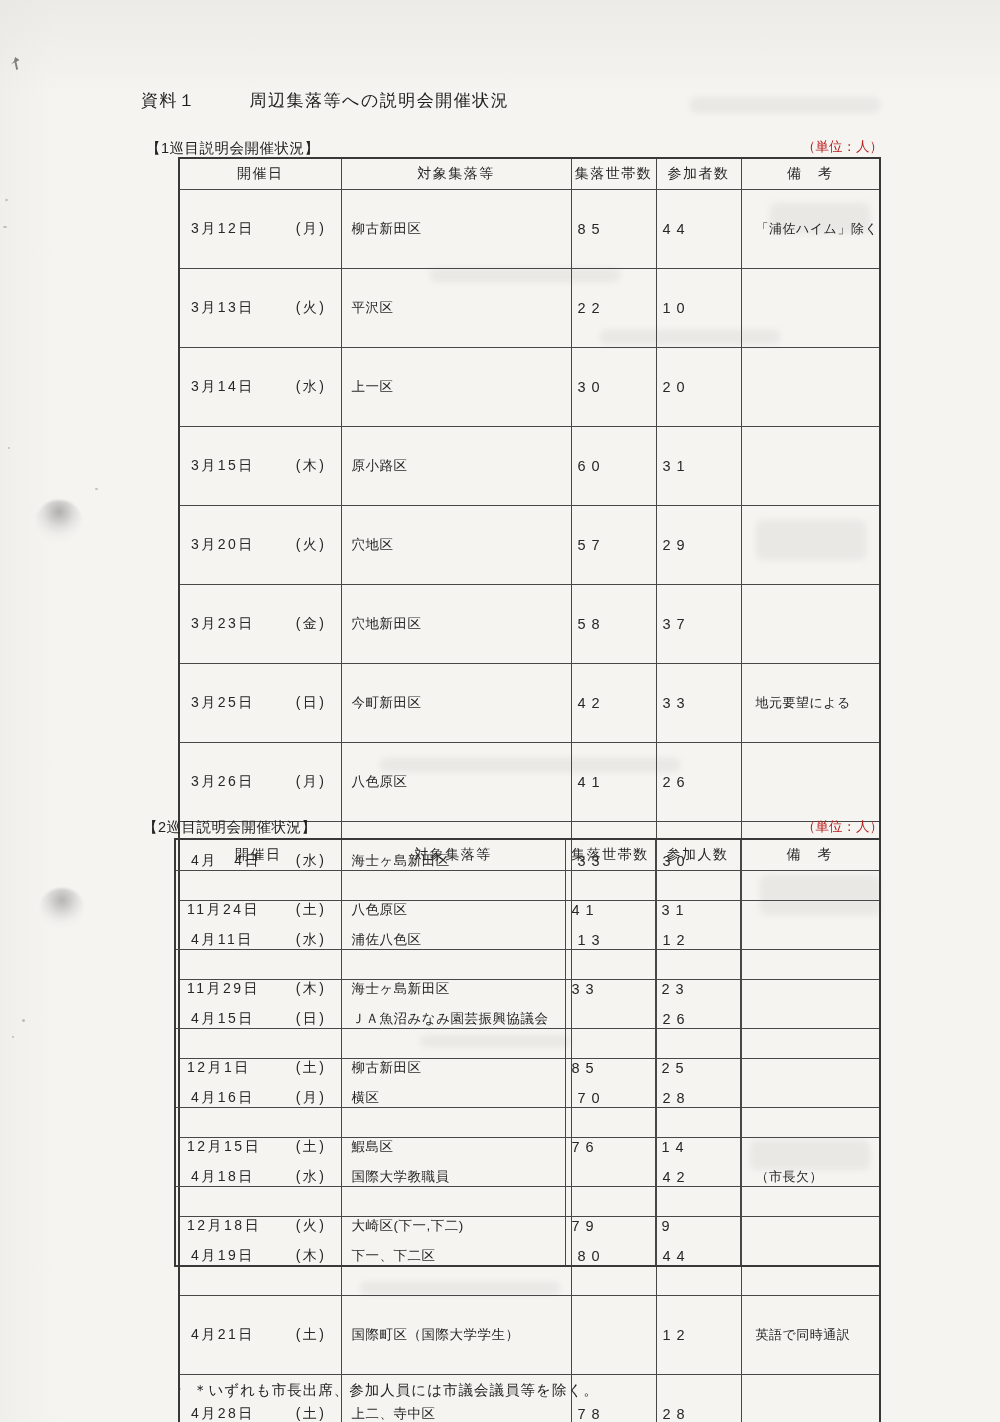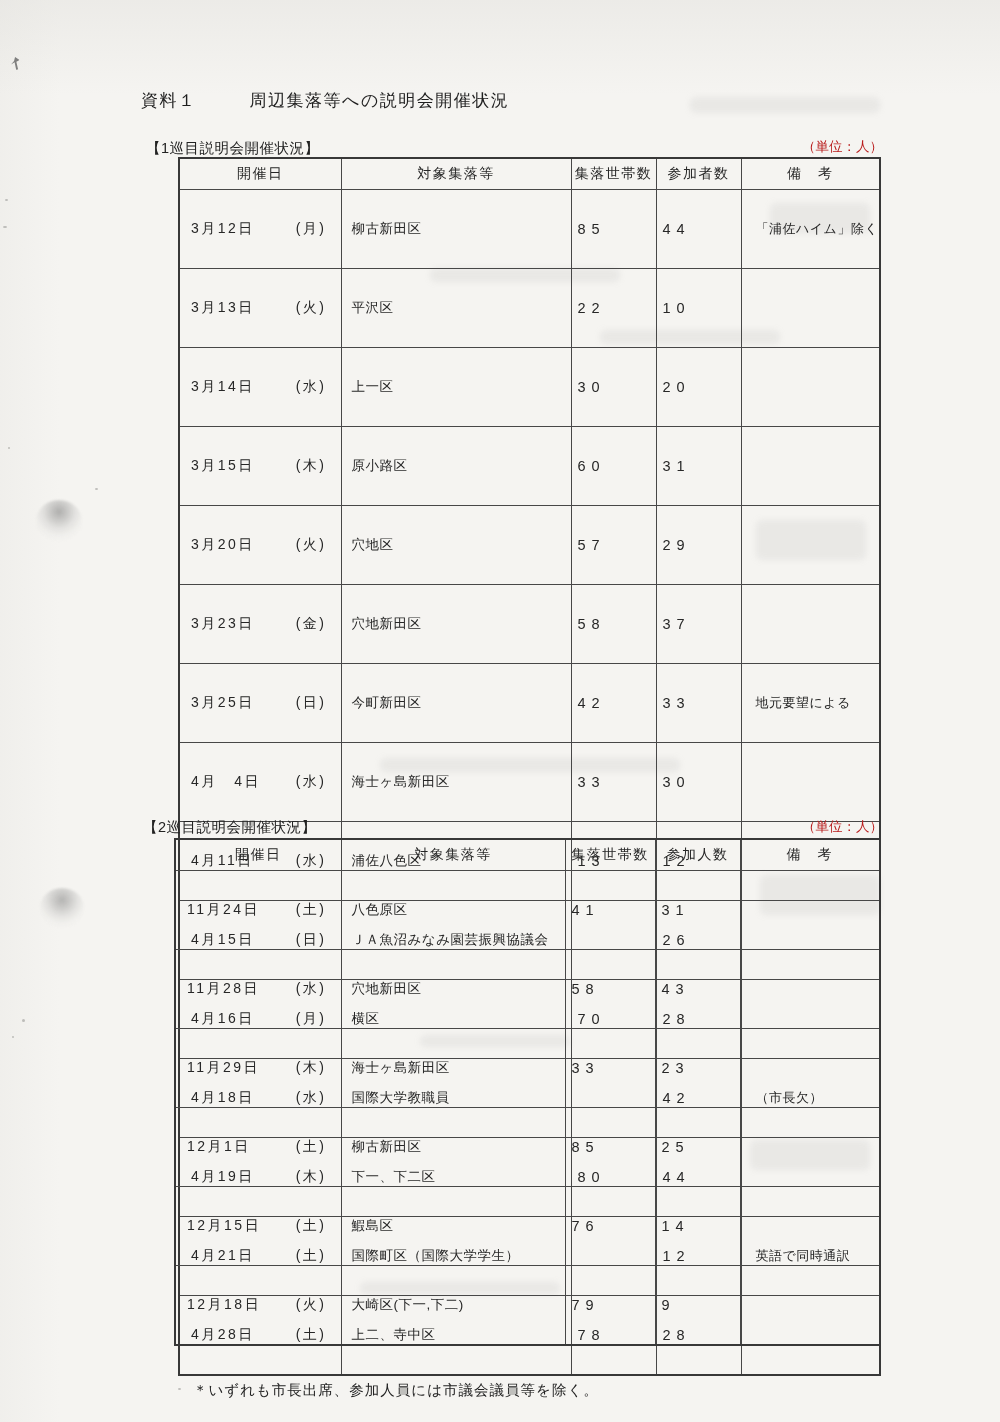--- a/index.html
+++ b/index.html
@@ -210,20 +210,32 @@
       </div>
     </td>
     <td class="c-name">今町新田区</td>
     <td class="c-num">42</td>
     <td class="c-num">33</td>
     <td class="c-note">地元要望による</td>
   </tr>
         <tr class="data-row">
     <td>
       <div class="dwrap">
+        <span>3月26日</span>
+        <span>(月)</span>
+      </div>
+    </td>
+    <td class="c-name">八色原区</td>
+    <td class="c-num">41</td>
+    <td class="c-num">26</td>
+    <td class="c-note"></td>
+  </tr>
+        <tr class="data-row">
+    <td>
+      <div class="dwrap">
         <span>4月　4日</span>
         <span>(水)</span>
       </div>
     </td>
     <td class="c-name">海士ヶ島新田区</td>
     <td class="c-num">33</td>
     <td class="c-num">30</td>
     <td class="c-note"></td>
   </tr>
         <tr class="data-row">
@@ -343,32 +355,20 @@
       </div>
     </td>
     <td class="c-name">八色原区</td>
     <td class="c-num">41</td>
     <td class="c-num">31</td>
     <td class="c-note"></td>
   </tr>
         <tr class="data-row">
     <td>
       <div class="dwrap">
-        <span>11月28日</span>
-        <span>(水)</span>
-      </div>
-    </td>
-    <td class="c-name">穴地新田区</td>
-    <td class="c-num">58</td>
-    <td class="c-num">43</td>
-    <td class="c-note"></td>
-  </tr>
-        <tr class="data-row">
-    <td>
-      <div class="dwrap">
         <span>11月29日</span>
         <span>(木)</span>
       </div>
     </td>
     <td class="c-name">海士ヶ島新田区</td>
     <td class="c-num">33</td>
     <td class="c-num">23</td>
     <td class="c-note"></td>
   </tr>
         <tr class="data-row">

